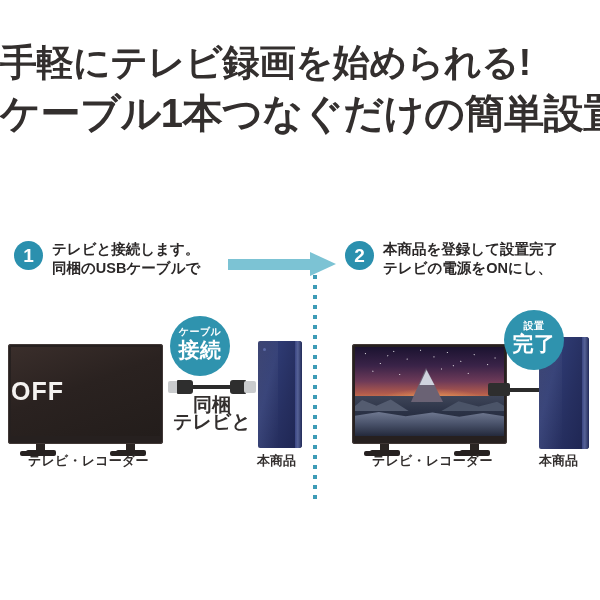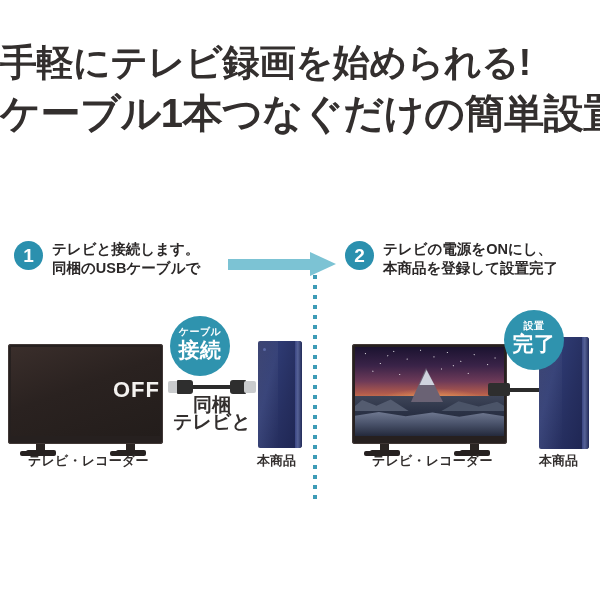--- a/index.html
+++ b/index.html
@@ -83,22 +83,22 @@
   }
   .tv-label{
     position:absolute;color:#332f2e;font-size:13px;font-weight:bold;
     white-space:nowrap;letter-spacing:0.2px;
   }
 
   
   #tv1{left:8px;top:344px;width:155px;height:100px;}
   #tv1 .screen{background:linear-gradient(160deg,#3a2e2b 0%,#2a2220 45%,#231d1b 100%);}
   .off-text{
-    position:absolute;left:0;top:30px;width:100%;text-align:right;
-    color:#f4f2f0;font-size:22px;font-weight:bold;letter-spacing:1px;
+    position:absolute;left:0;top:30px;width:100%;text-align:left;
+    color:#f4f2f0;font-size:25px;font-weight:bold;letter-spacing:1px;
   }
   
   #tv2{left:352px;top:344px;width:155px;height:100px;}
   #tv2 .screen{background:#0d0a18;}
 
   .sky{
     position:absolute;left:0;top:0;width:100%;height:62%;
     background:
       radial-gradient(ellipse 60% 40% at 52% 100%, #f0a35c 0%, rgba(240,163,92,0) 62%),
       linear-gradient(to bottom,#1b1330 0%,#3a2348 34%,#6d3a58 62%,#b05a4c 84%,#e08a4e 100%);
@@ -239,22 +239,22 @@
     <div class="step-badge">1</div>
     <div class="step-text">
       <div>テレビと接続します。</div>
       <div>同梱のUSBケーブルで</div>
     </div>
   </div>
 
   <div class="step-head" id="step2-head">
     <div class="step-badge">2</div>
     <div class="step-text">
+      <div>本商品を登録して設置完了</div>
       <div>テレビの電源をONにし、</div>
-      <div>本商品を登録して設置完了</div>
     </div>
   </div>
 
   <div class="tv" id="tv1">
     <div class="bezel"></div>
     <div class="screen">
       <div class="off-text">OFF</div>
     </div>
     <div class="stand-neck" style="left:28px;top:100px;"></div>
     <div class="stand-neck" style="left:118px;top:100px;"></div>

